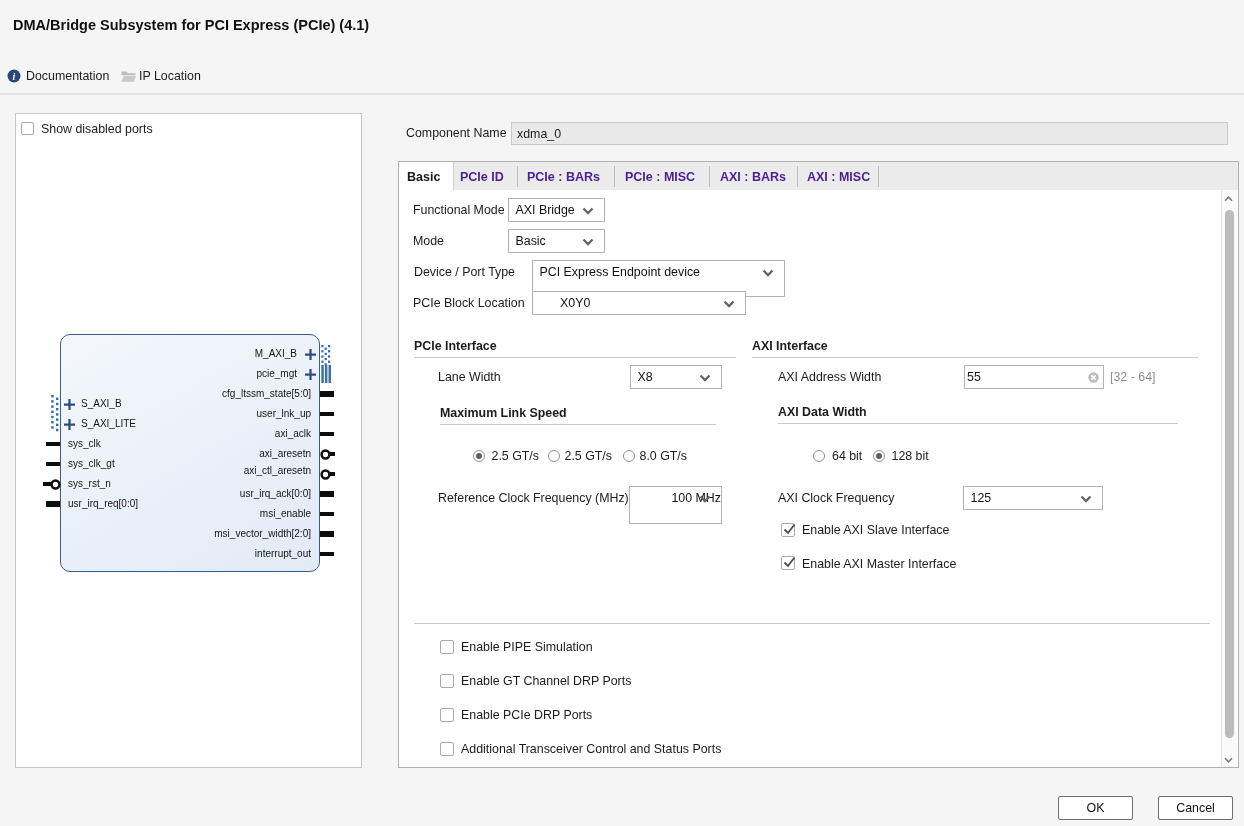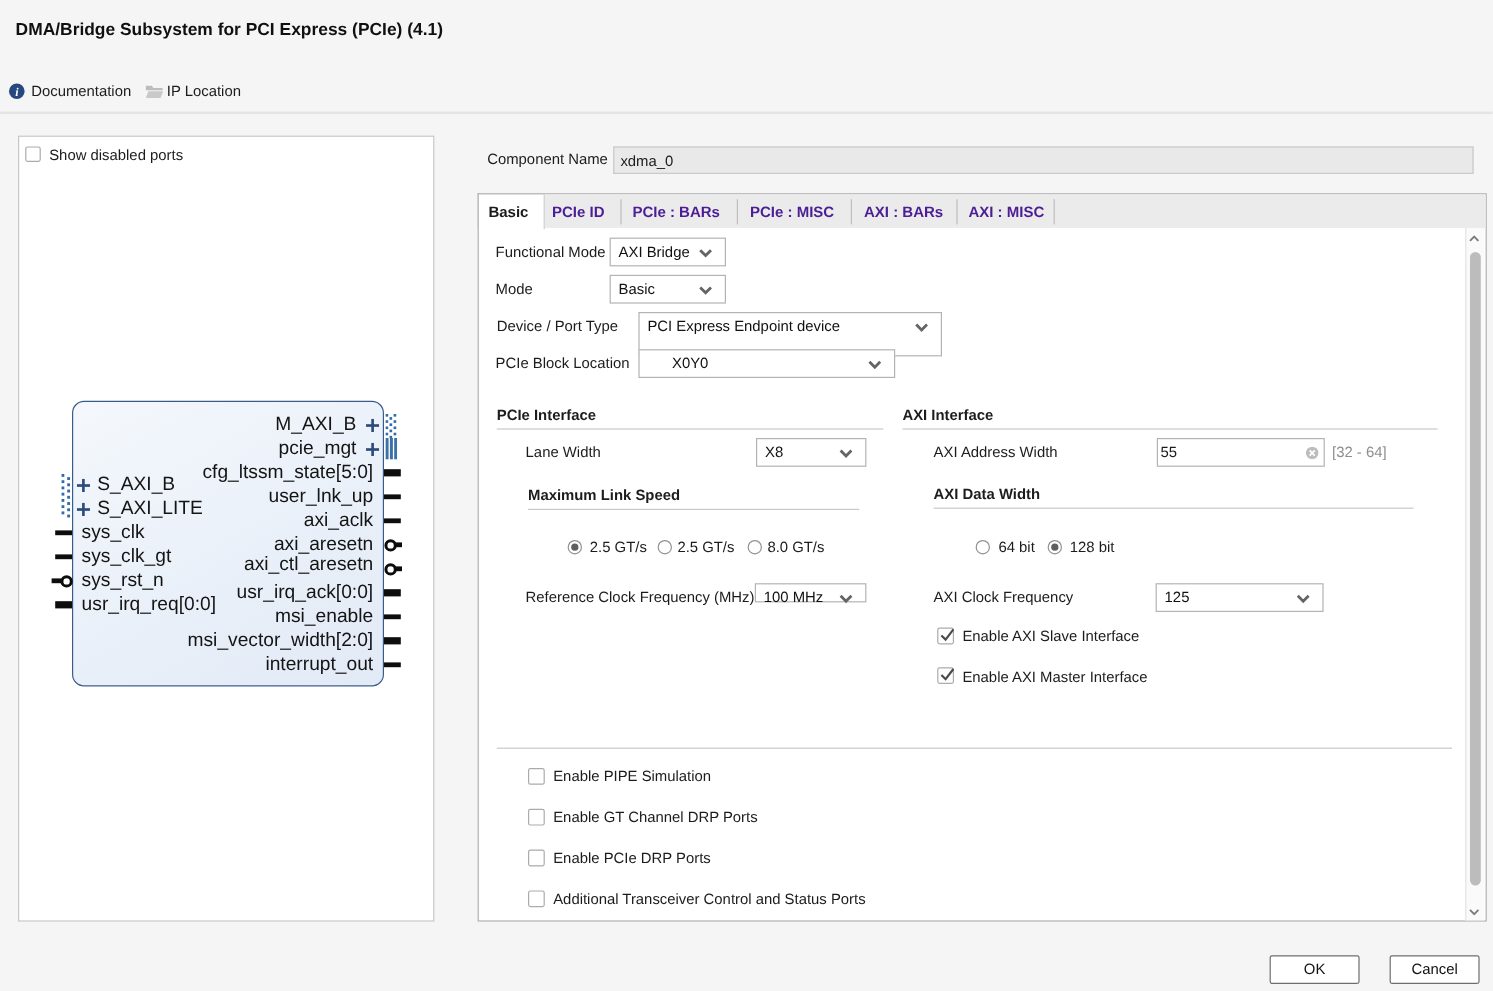--- a/index.html
+++ b/index.html
@@ -7,21 +7,21 @@
 .abs { position:absolute; }
 .lbl { position:absolute; font-size:12.4px; color:#1c1c1c; white-space:nowrap; line-height:20px; }
 .bold { font-weight:bold; }
 .combo { position:absolute; background:#fff; border:1px solid #b3b3b3; font-size:12.4px; color:#111; line-height:22px; padding-left:6.5px; white-space:nowrap; }
 .chev { position:absolute; right:10px; top:8px; }
 .hline { position:absolute; height:1px; background:#c9c9c9; }
 .cb { position:absolute; width:14px; height:14px; background:#fff; border:1px solid #ababab; border-radius:2px; }
 .radio { position:absolute; width:12px; height:12px; background:#fff; border:1px solid #919191; border-radius:50%; }
 .radio.sel::after { content:""; position:absolute; left:2px; top:2px; width:6px; height:6px; background:#606060; border-radius:50%; }
 .stub { position:absolute; background:#0d0d0d; }
-.port { position:absolute; font-size:16px; color:#141414; line-height:20px; white-space:nowrap; }
+.port { position:absolute; font-size:10px; color:#141414; line-height:20px; white-space:nowrap; }
 .tabsep { position:absolute; width:1px; top:166px; height:21px; background:#bdbdbd; }
 .tabtxt { position:absolute; font-size:12.5px; font-weight:bold; color:#4c1d95; line-height:29px; top:162.5px; white-space:nowrap; }
 </style>
 </head>
 <body>
 
 <div class="lbl bold" style="left:13px; top:15px; font-size:14.5px; color:#101010;">DMA/Bridge Subsystem for PCI Express (PCIe) (4.1)</div>
 
 <svg class="abs" style="left:7px; top:69px;" width="14" height="14" viewBox="0 0 14 14">
     <circle cx="7" cy="7" r="6.5" fill="#27477f"></circle>
@@ -207,21 +207,21 @@
 <div class="hline" style="left:440px; top:424px; width:276px;"></div>
 
 <div class="radio sel" style="left:472.5px; top:449.5px;"></div>
 <div class="lbl" style="left:491.5px; top:445.5px;">2.5 GT/s</div>
 <div class="radio" style="left:547.5px; top:449.5px;"></div>
 <div class="lbl" style="left:564.5px; top:445.5px;">2.5 GT/s</div>
 <div class="radio" style="left:622.5px; top:449.5px;"></div>
 <div class="lbl" style="left:639.5px; top:445.5px;">8.0 GT/s</div>
 
 <div class="lbl" style="left:438px; top:488px;">Reference Clock Frequency (MHz)</div>
-<div class="combo" style="left:629px; top:486px; width:93px; height:16px;">100 MHz<svg class="chev" width="12" height="8" viewBox="0 0 12 8">
+<div class="combo" style="left:629px; top:486px; width:93px; height:38px;text-align:right;">100 MHz<svg class="chev" width="12" height="8" viewBox="0 0 12 8">
       <path d="M1.5 1.5 L6 6 L10.5 1.5" fill="none" stroke="#646464" stroke-width="2.3"></path>
     </svg></div>
 
 <div class="lbl bold" style="left:752px; top:340px; line-height:13px;">AXI Interface</div>
 <div class="hline" style="left:752px; top:357px; width:446px;"></div>
 
 <div class="lbl" style="left:778px; top:367px;">AXI Address Width</div>
 <div class="abs" style="left:964px; top:365px; width:140px; height:24px; background:#fff; border:1px solid #b3b3b3;"></div>
 <div class="lbl" style="left:967px; top:367px;">55</div>
 <svg class="abs" style="left:1088px; top:372px;" width="11" height="11" viewBox="0 0 11 11">

